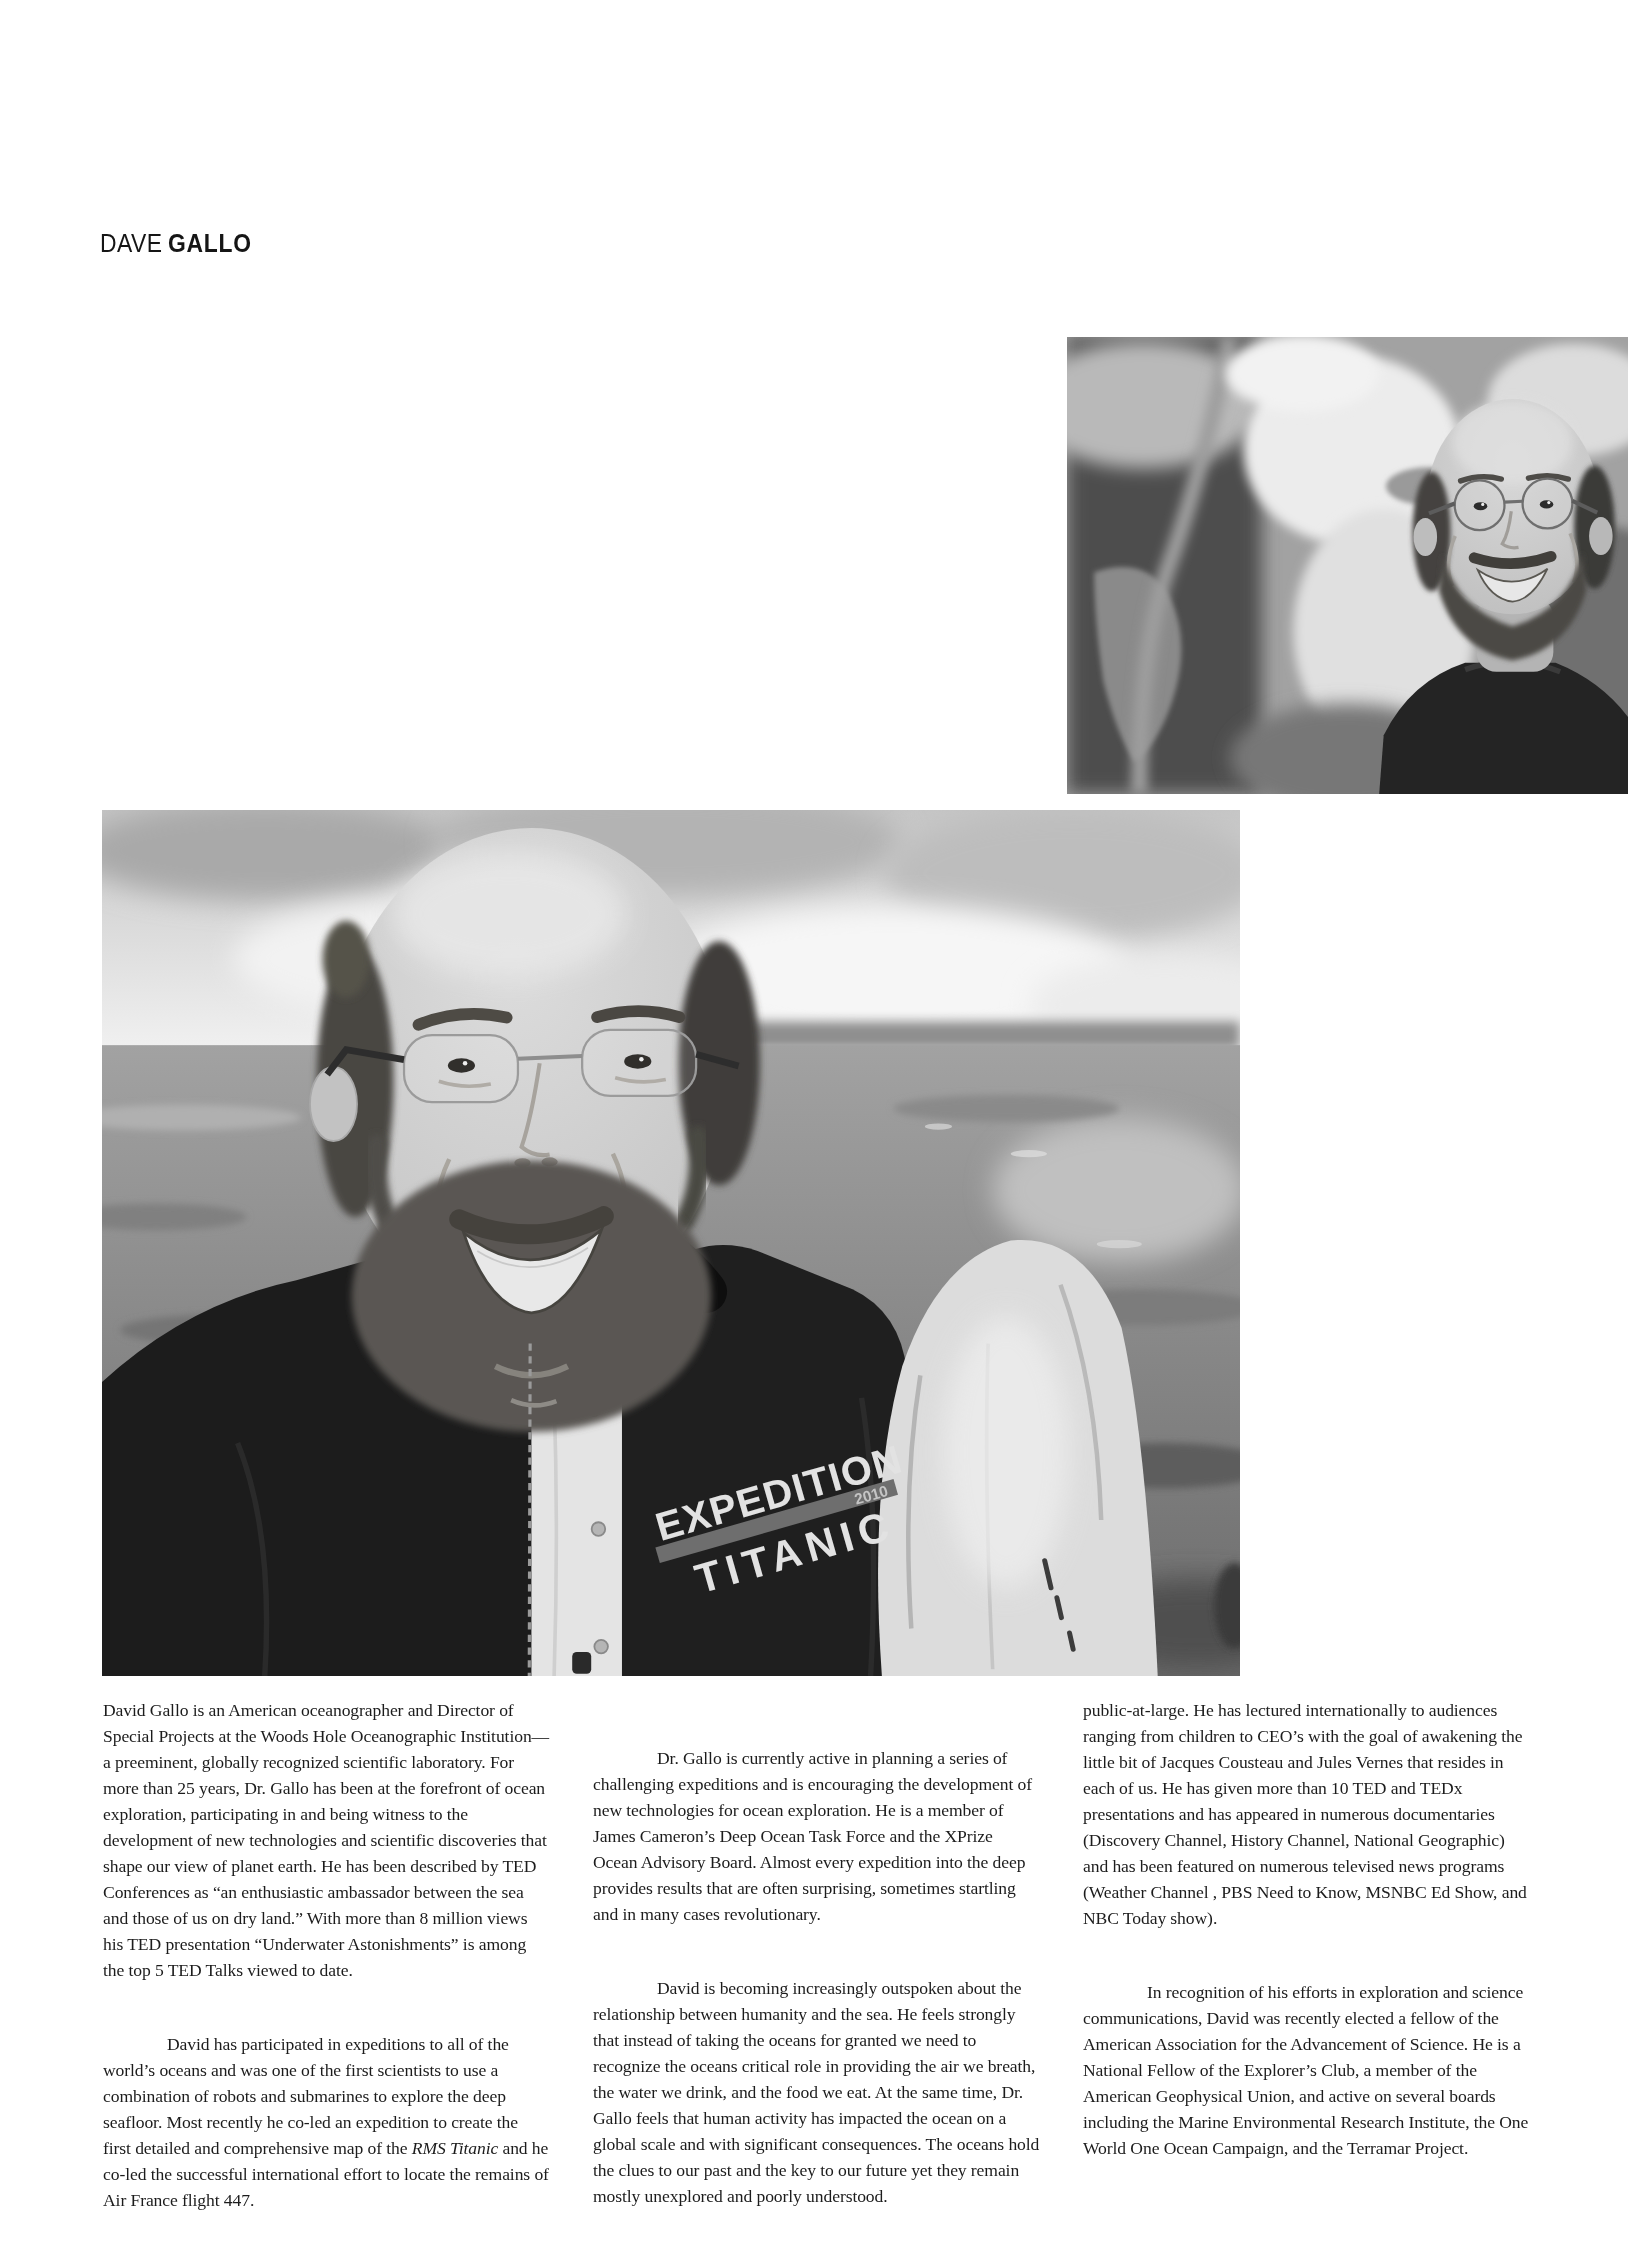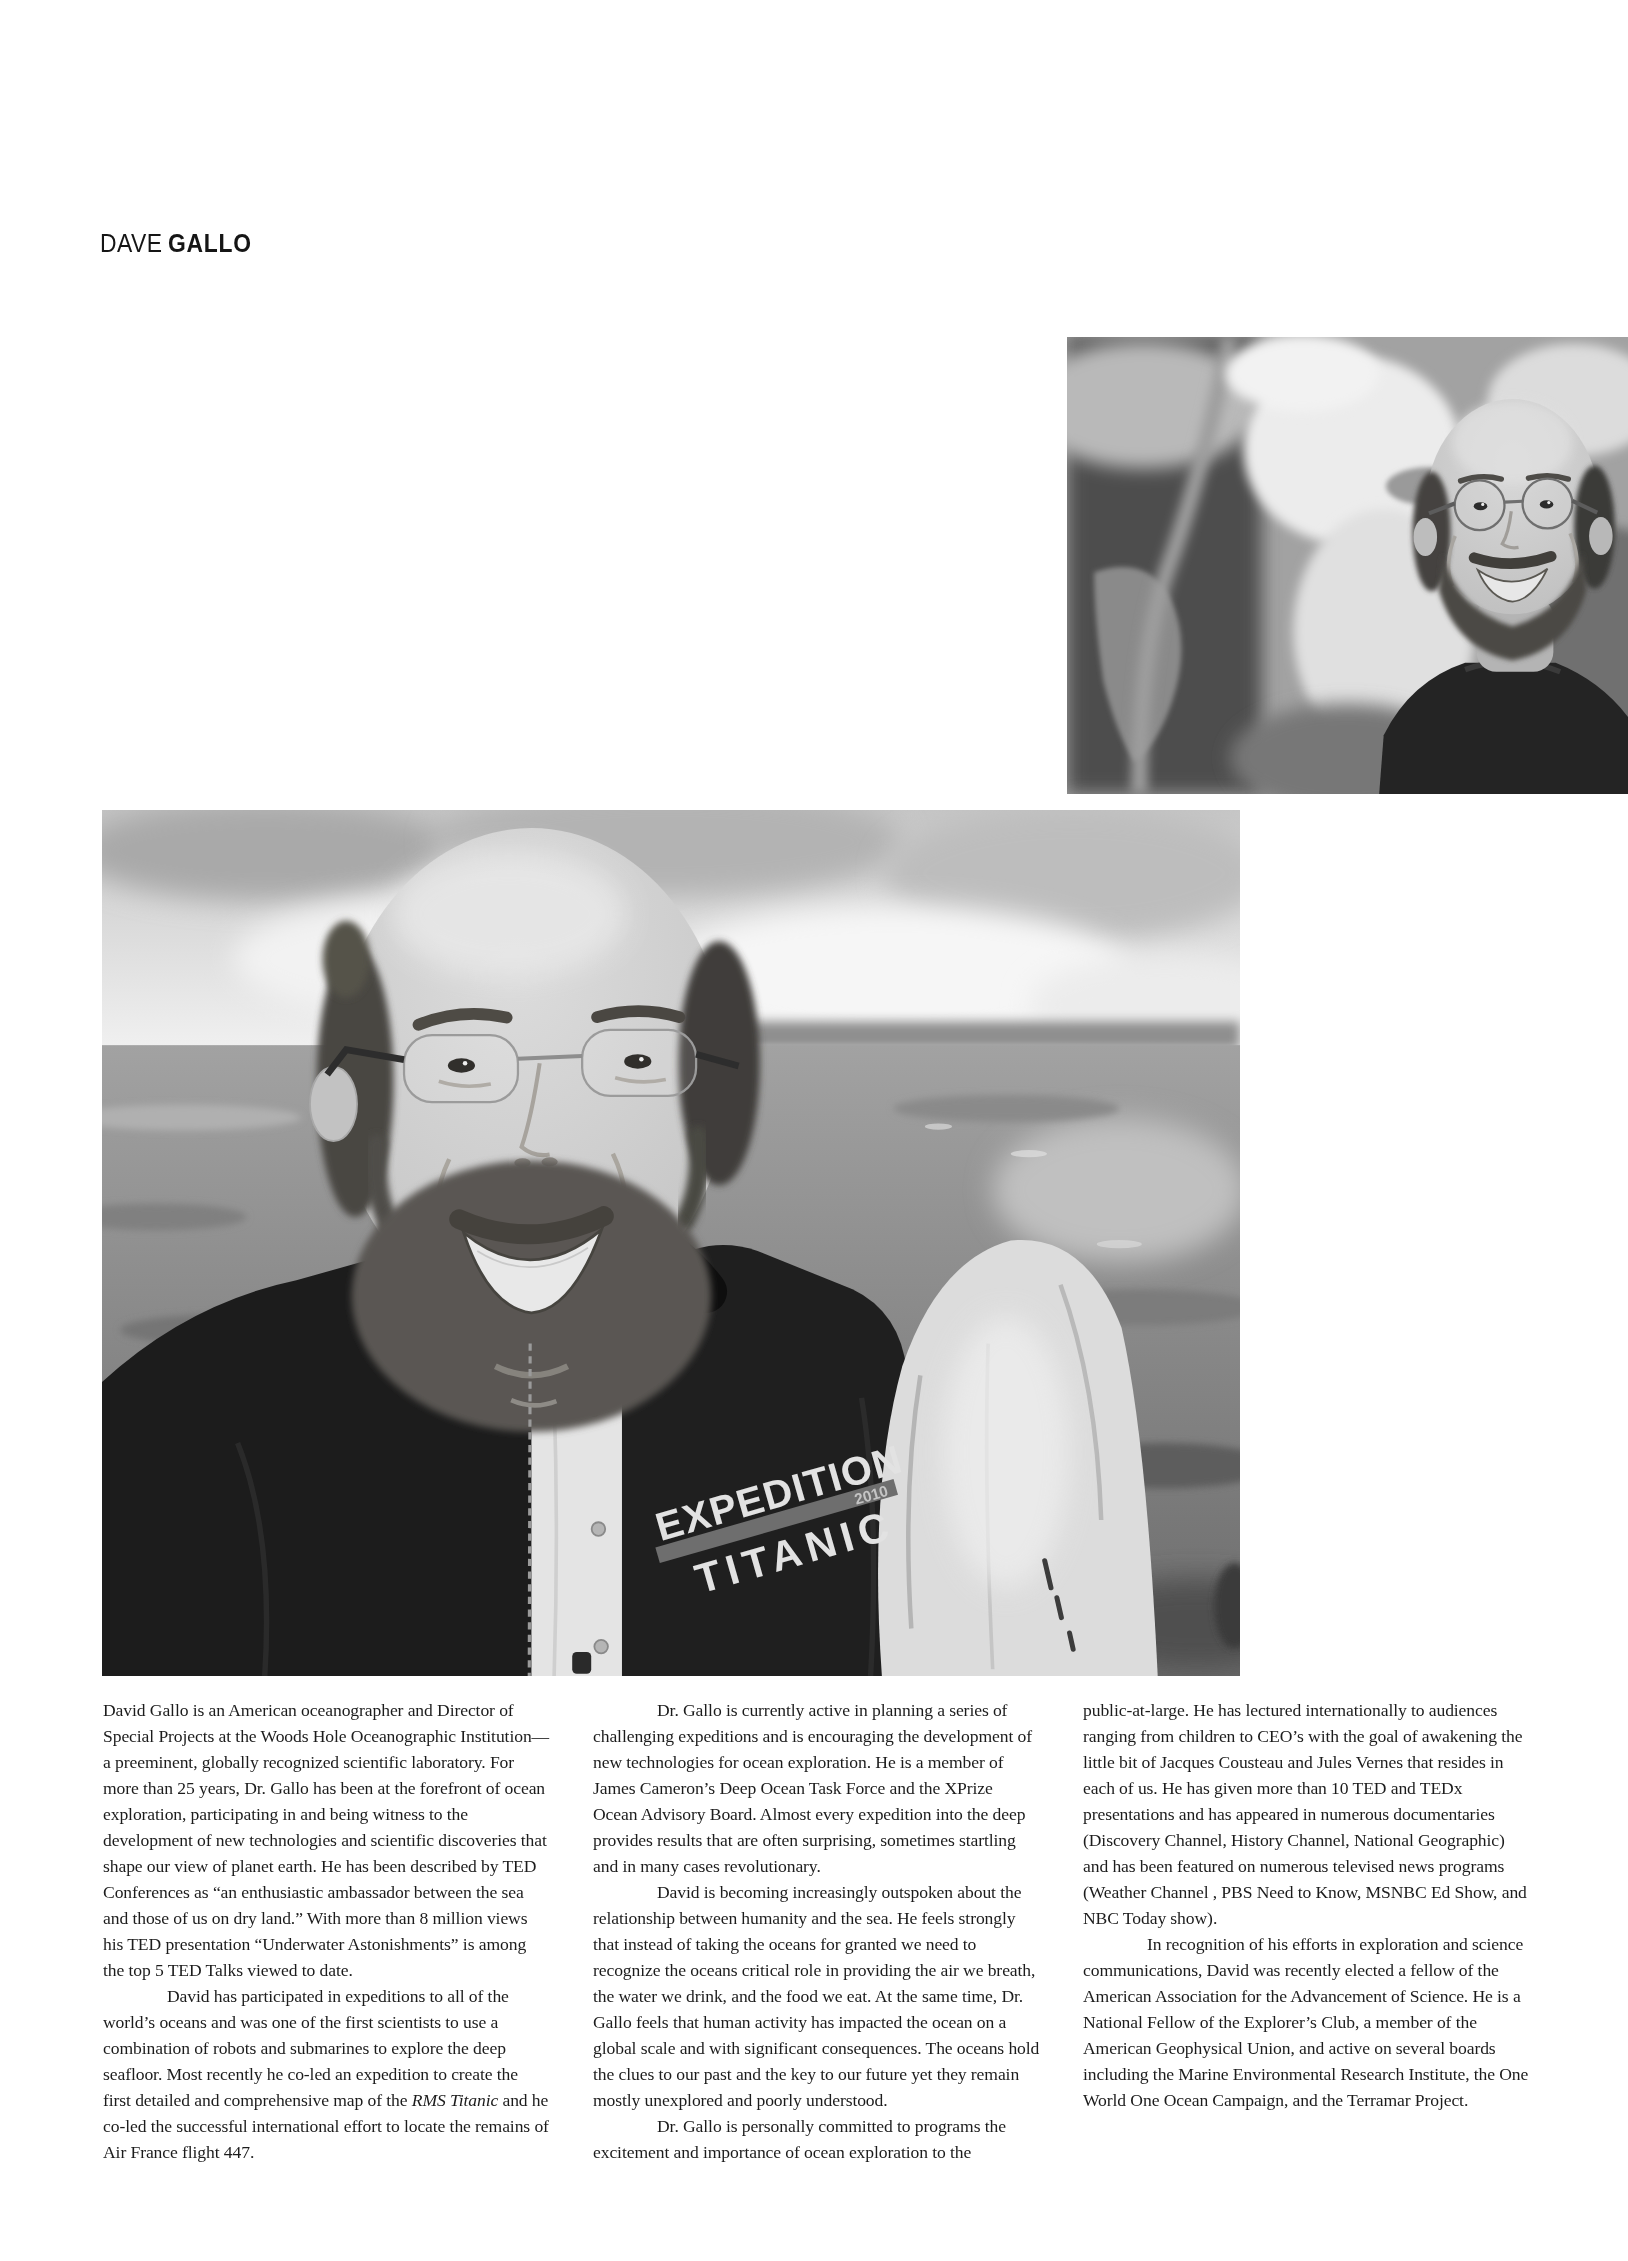--- a/index.html
+++ b/index.html
@@ -12,21 +12,21 @@
   .hdr .light{font-weight:400;}
   .hdr .bold{font-weight:700;margin-left:6.3px;letter-spacing:0.9px;}
   
   .photo-small{position:absolute;left:1067px;top:337px;width:561px;height:457px;}
   .photo-large{position:absolute;left:102px;top:810px;width:1138px;height:866px;}
   .photo-small svg,.photo-large svg{display:block;width:100%;height:100%;}
   
   .cols{position:absolute;left:103px;top:1697px;display:flex;gap:43px;}
   .col{width:447px;font-size:17.6px;line-height:26px;color:#1c1c1c;letter-spacing:-0.1px;}
   .col p{margin:0;}
-  .col p.indent{text-indent:64px;}
+  .col p.indent{text-indent:64px;margin-top:48px;}
   .col em{font-style:italic;}
 </style>
 </head>
 <body>
 
 <div class="page">
 
   <div class="hdr">
     <span class="light">DAVE</span><span class="bold">GALLO</span>
   </div>

